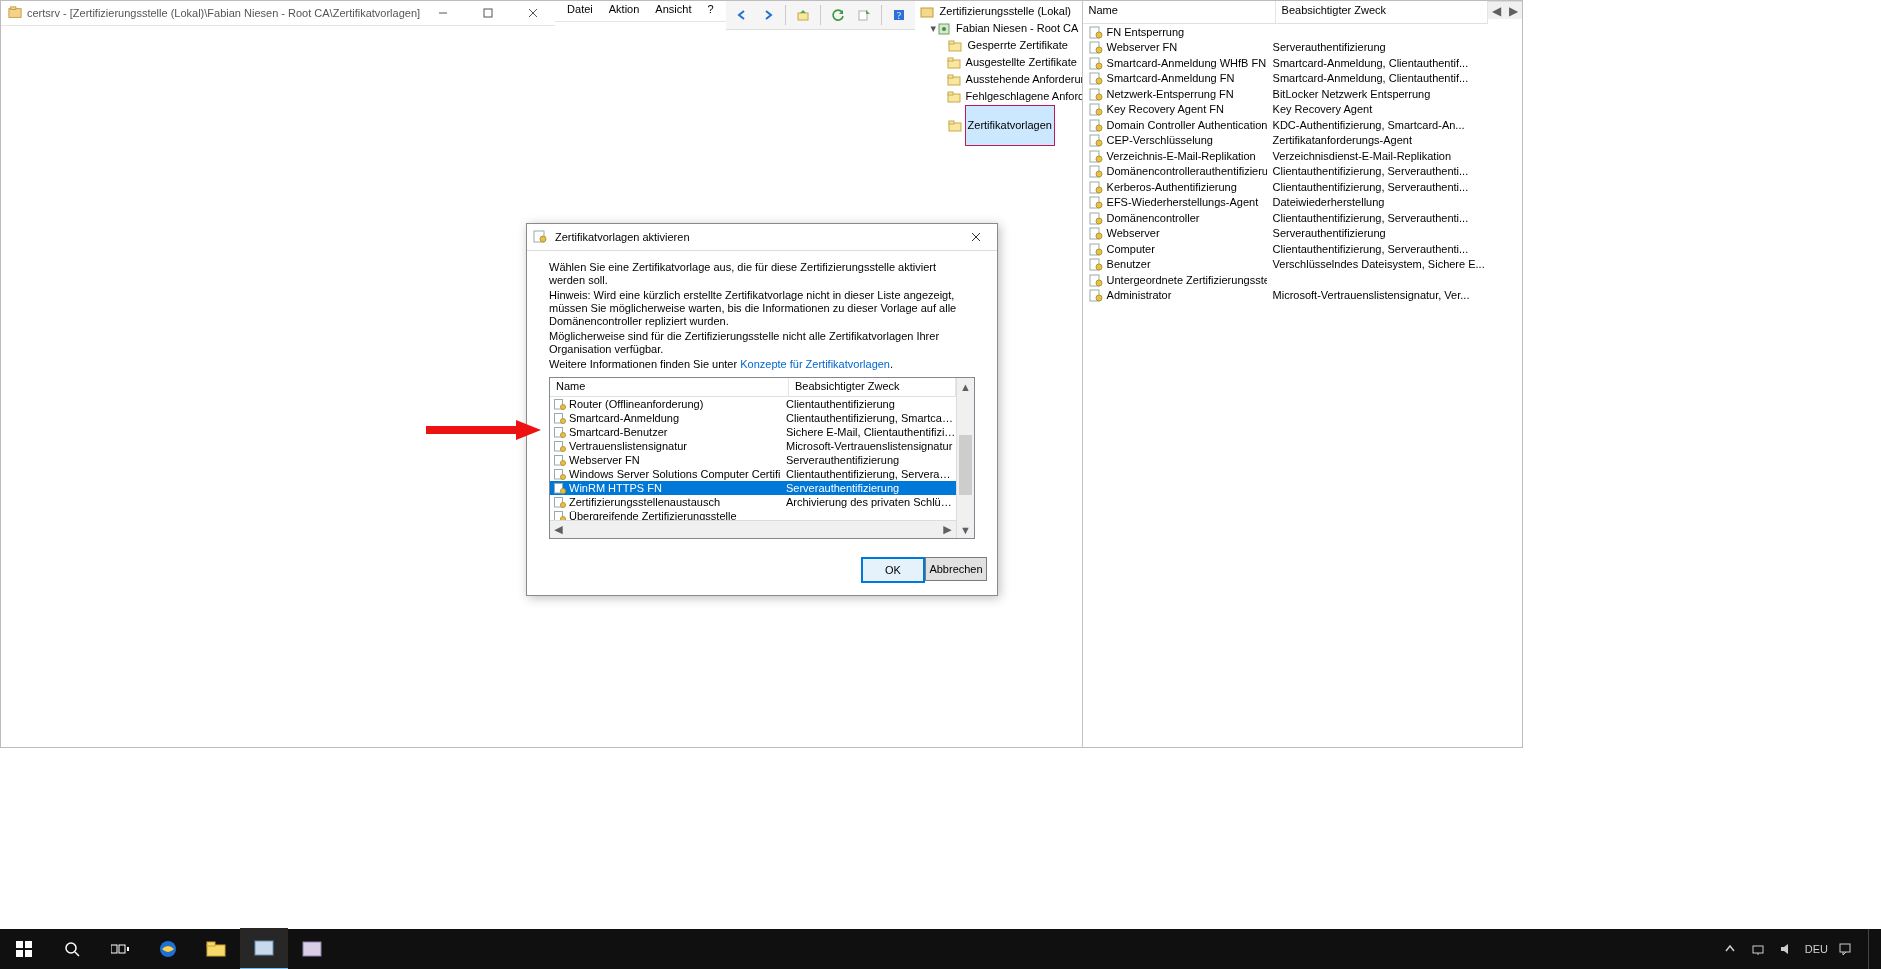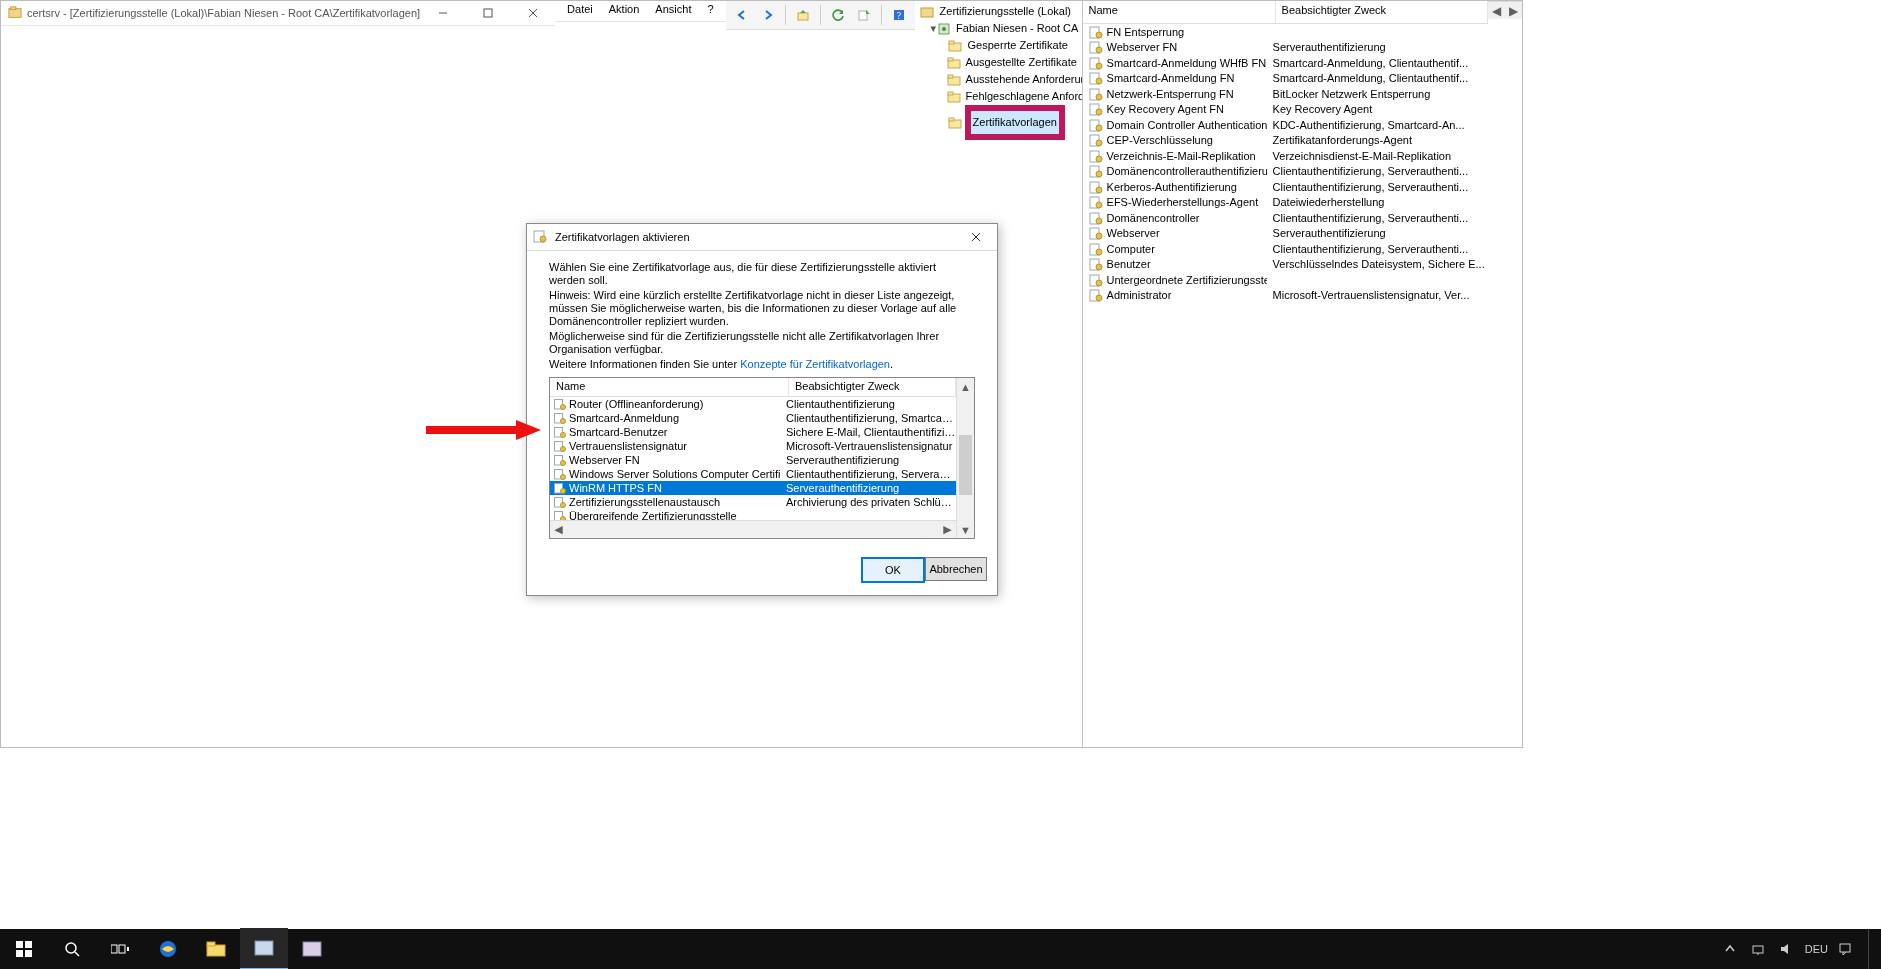--- a/index.html
+++ b/index.html
@@ -12,21 +12,21 @@
   .menubar{height:20px;background:#fff;display:flex;align-items:flex-start;padding:0 4px;border-bottom:1px solid #e5e5e5;font-size:11px;}
   .menubar .menu-item{padding:2px 8px;cursor:default;}
   .toolbar{height:28px;background:#f5f5f5;border-bottom:1px solid #dcdcdc;display:flex;align-items:center;padding:0 4px;gap:2px;}
   .tool-btn{width:22px;height:22px;display:flex;align-items:center;justify-content:center;border:1px solid transparent;border-radius:2px;}
   .tool-sep{width:1px;height:20px;background:#ccc;margin:0 3px;}
   .tool-btn svg{pointer-events:none;}
   .body{flex:1;display:flex;min-height:0;}
   .tree-pane{width:167px;border-right:1px solid #c3c3c3;background:#fff;overflow:auto;position:relative;}
   .tree{padding:2px 0 0 2px;font-size:11px;line-height:15px;}
   .tree-item{display:flex;align-items:center;padding:0 2px;white-space:nowrap;}
-  .tree-item.selected>.tree-label{background:#cce8ff;border:6px solid #be185d;padding:4px 2px;}
+  .tree-item.selected>.tree-label{background:#cce8ff;border:1px solid #be185d;padding:12px 2px;}
   .tree-label{padding:0 2px;border:1px solid transparent;}
   .tree-indent1{padding-left:14px;}
   .tree-indent2{padding-left:30px;}
   .twist{width:11px;display:inline-flex;justify-content:center;color:#555;margin-right:1px;}
   .tree-icon{width:16px;height:16px;margin-right:2px;display:inline-flex;align-items:center;justify-content:center;}
   .list-pane{flex:1;display:flex;flex-direction:column;min-width:0;}
   .list-header{display:flex;height:22px;border-bottom:1px solid #e0e0e0;background:#fff;font-size:11px;}
   .lh-col{padding:3px 6px 0 6px;border-right:1px solid #e5e5e5;white-space:nowrap;}
   .lh-col.c1{width:180px;}
   .lh-col.c2{flex:1;}

